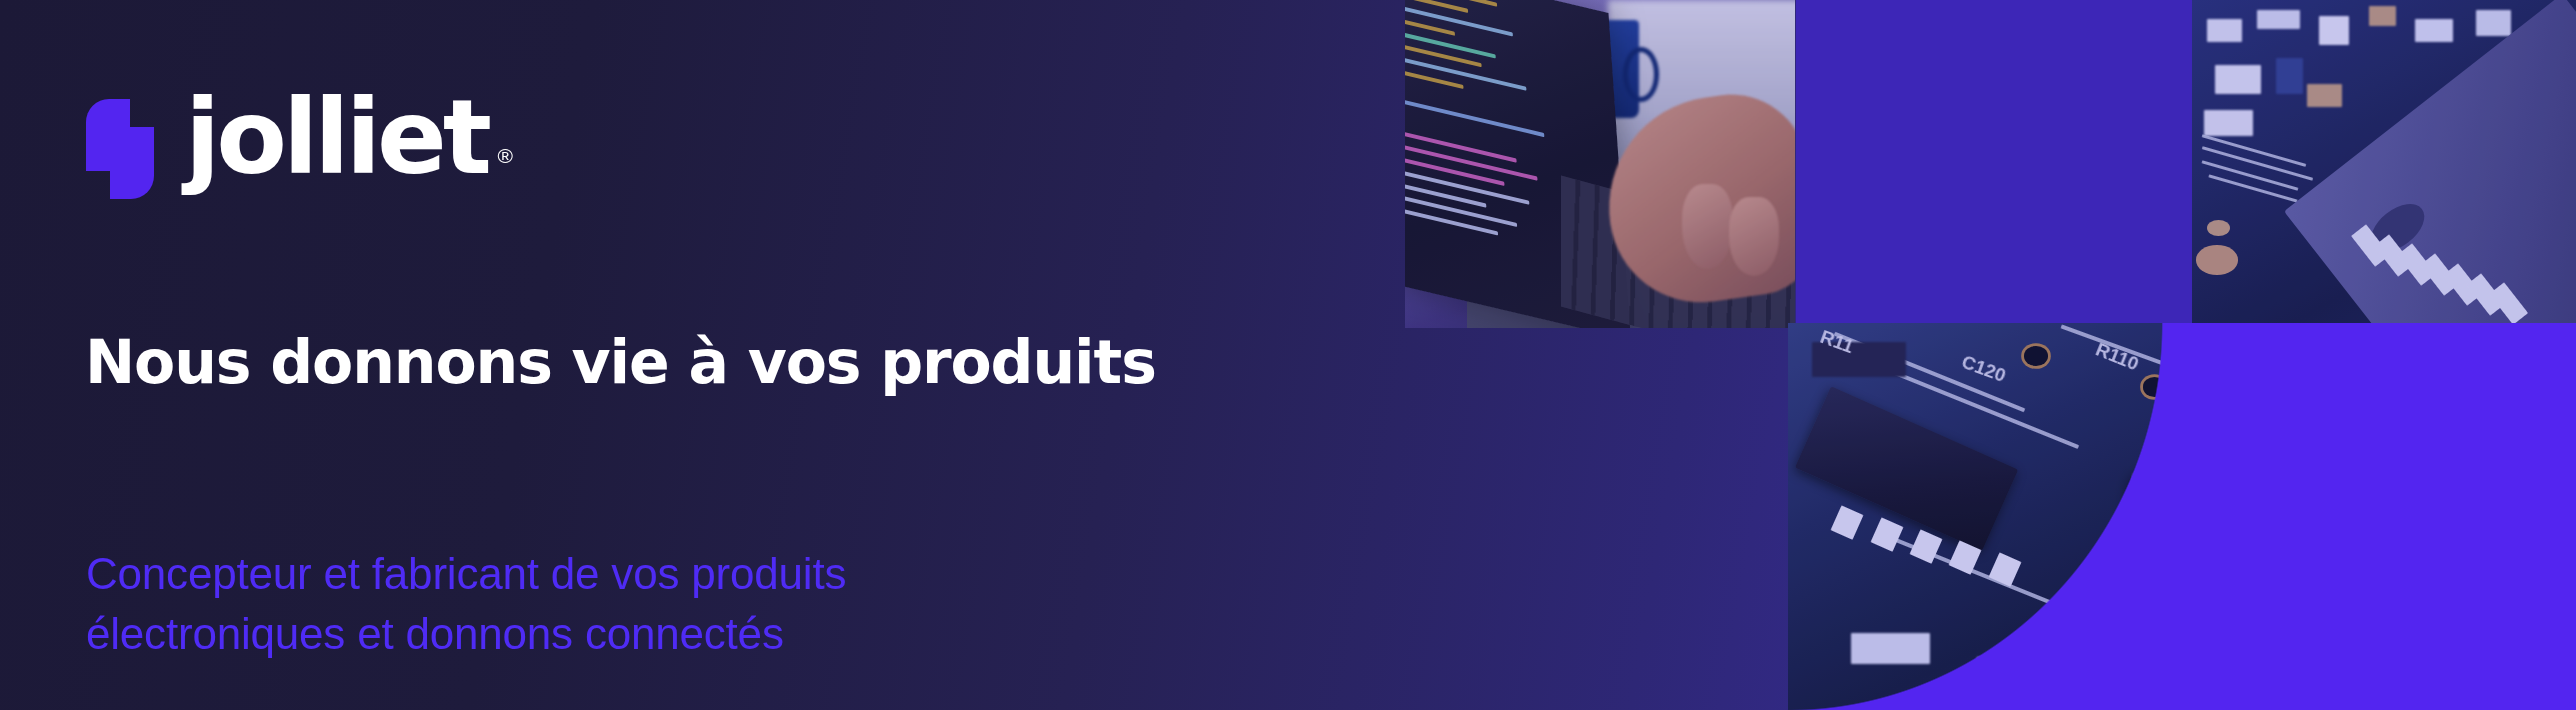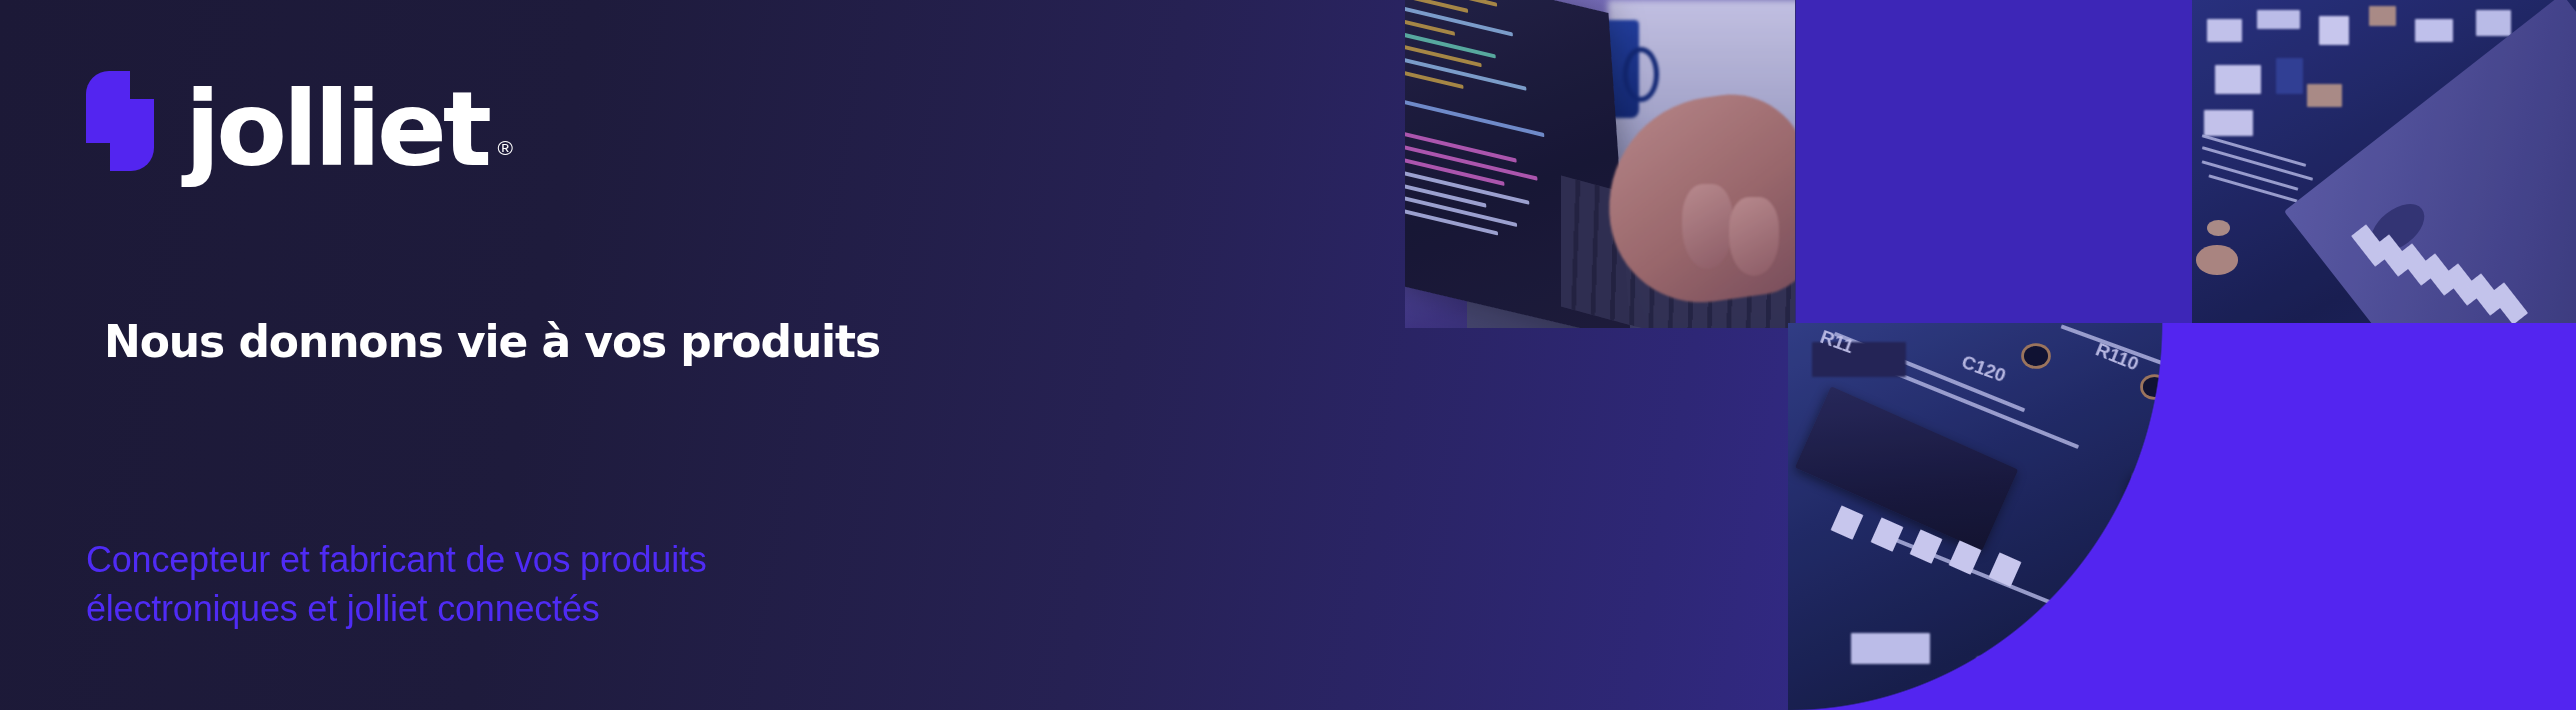--- a/index.html
+++ b/index.html
@@ -7,21 +7,21 @@
     width:2576px;height:710px;overflow:hidden;
     font-family:"Liberation Sans","DejaVu Sans",sans-serif;
     background:#1d1a38;
   }
   .hero{
     position:relative;width:2576px;height:710px;overflow:hidden;
     background:linear-gradient(100deg,#1c1937 0%,#1e1b3c 22%,#262153 44%,#2e2776 65%,#382c9a 82%,#3d2fa8 100%);
   }
   
   .content{position:absolute;left:0;top:0;width:1404px;height:710px;z-index:6;}
-  .logo-block{position:absolute;left:86px;top:68px;display:flex;align-items:flex-end;}
+  .logo-block{position:absolute;left:86px;top:96px;display:flex;align-items:flex-start;}
   .logo-mark{position:relative;width:68px;height:99px;flex:0 0 auto;margin-top:3.4px;}
   .logo-mark .sh-a{
     position:absolute;left:0;top:0;width:44px;height:72px;
     background:#5325f0;border-radius:23px 0 0 0;
   }
   .logo-mark .sh-b{
     position:absolute;left:24px;top:28px;width:44px;height:72px;
     background:#5325f0;border-radius:0 0 23px 0;
   }
   .logo-mark .notch{
@@ -39,29 +39,28 @@
     color:#ffffff;font-size:21px;font-weight:400;letter-spacing:0;
     font-family:"Liberation Sans",sans-serif;
   }
   .innovation{
     display:block;color:#ffffff;font-size:23px;font-weight:300;
     letter-spacing:8.2px;margin-top:12.5px;margin-left:4px;
     font-family:"Liberation Sans","DejaVu Sans",sans-serif;
   }
   .headline{
     position:absolute;left:85px;top:287px;width:1267px;
-    color:#ffffff;font-weight:700;font-size:44px;line-height:1.17;
+    color:#ffffff;font-weight:700;font-size:60px;line-height:1.17;
     letter-spacing:-1.1px;
     font-family:"DejaVu Sans","Liberation Sans",sans-serif;
-    margin-left:19px;
   }
   .headline span{display:block;}
   .subline{
     position:absolute;left:86px;top:500px;width:1250px;
-    color:#4f2bf5;font-weight:400;font-size:36px;line-height:1.36;
+    color:#4f2bf5;font-weight:400;font-size:44px;line-height:1.36;
     letter-spacing:-0.2px;
     font-family:"Liberation Sans","DejaVu Sans",sans-serif;
   }
   .subline span{display:block;}
 
   
   .collage{position:absolute;left:0;top:0;width:2576px;height:710px;z-index:3;}
   .tile{position:absolute;overflow:hidden;}
 
   
@@ -260,17 +259,17 @@
         <span class="reg">®</span>
       </div>
     </div>
 
     <h1 class="headline">
       <span>Nous donnons vie à vos produits</span>
     </h1>
 
     <p class="subline">
       <span>Concepteur et fabricant de vos produits</span>
-      <span>électroniques et jolliet connectés</span>
+      <span>électroniques et donnons connectés</span>
     </p>
   </div>
 </div>
 
 
 </body></html>

